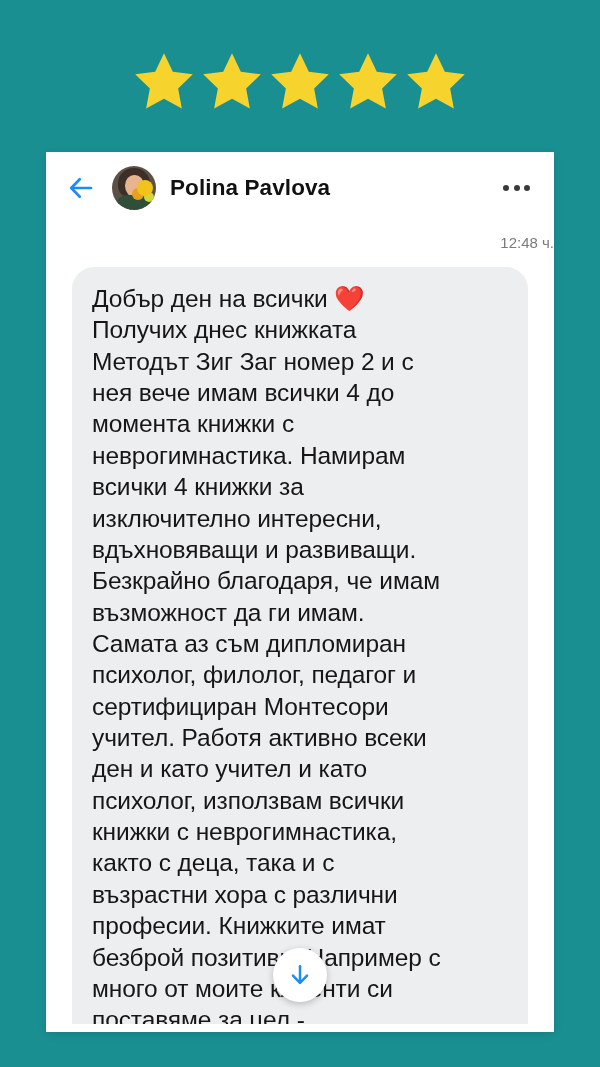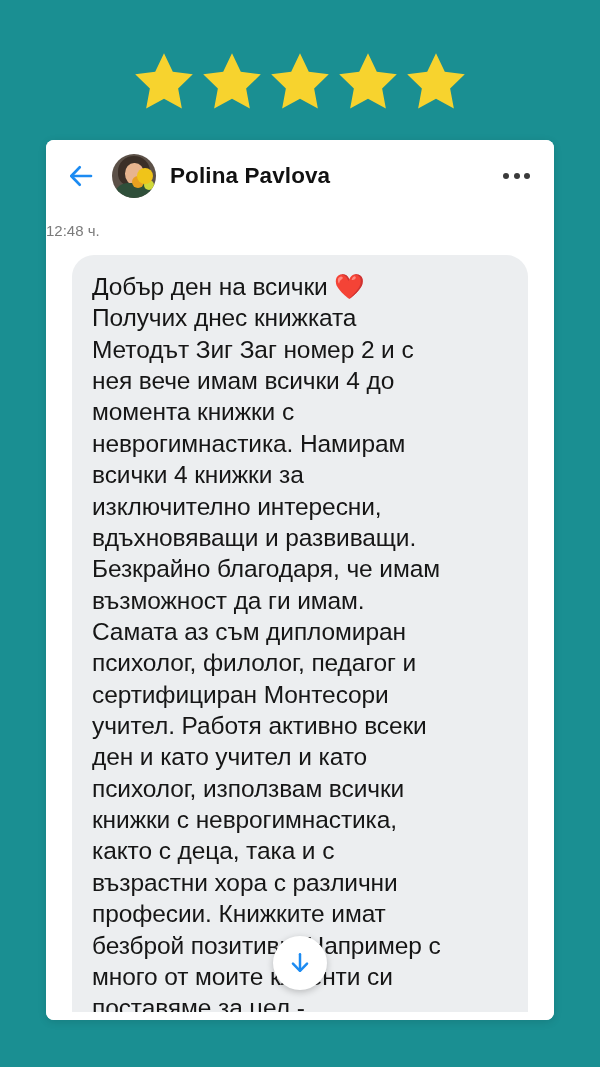--- a/index.html
+++ b/index.html
@@ -30,25 +30,25 @@
     height: 70px;
   }
   .star {
     width: 64px;
     height: 64px;
     display: block;
   }
 
   
   .card {
-    margin-top: 24px;
+    margin-top: 36px;
     width: 508px;
     height: 880px;
     background: #ffffff;
-    border-radius: 8px;
+    border-radius: 0;
     overflow: hidden;
     position: relative;
     box-shadow: 0 2px 8px rgba(0,0,0,0.12);
   }
 
   
   .chat-header {
     height: 72px;
     display: flex;
     align-items: center;
@@ -120,21 +120,21 @@
   }
   .menu-dots i {
     width: 6px; height: 6px;
     background: #3a3a3a;
     border-radius: 50%;
     display: block;
   }
 
   
   .timestamp {
-    text-align: left;
+    text-align: right;
     font-size: 15px;
     color: #7b7b7b;
     margin-top: 10px;
     margin-bottom: 16px;
   }
 
   
   .bubble-wrap {
     padding: 0 26px;
   }

